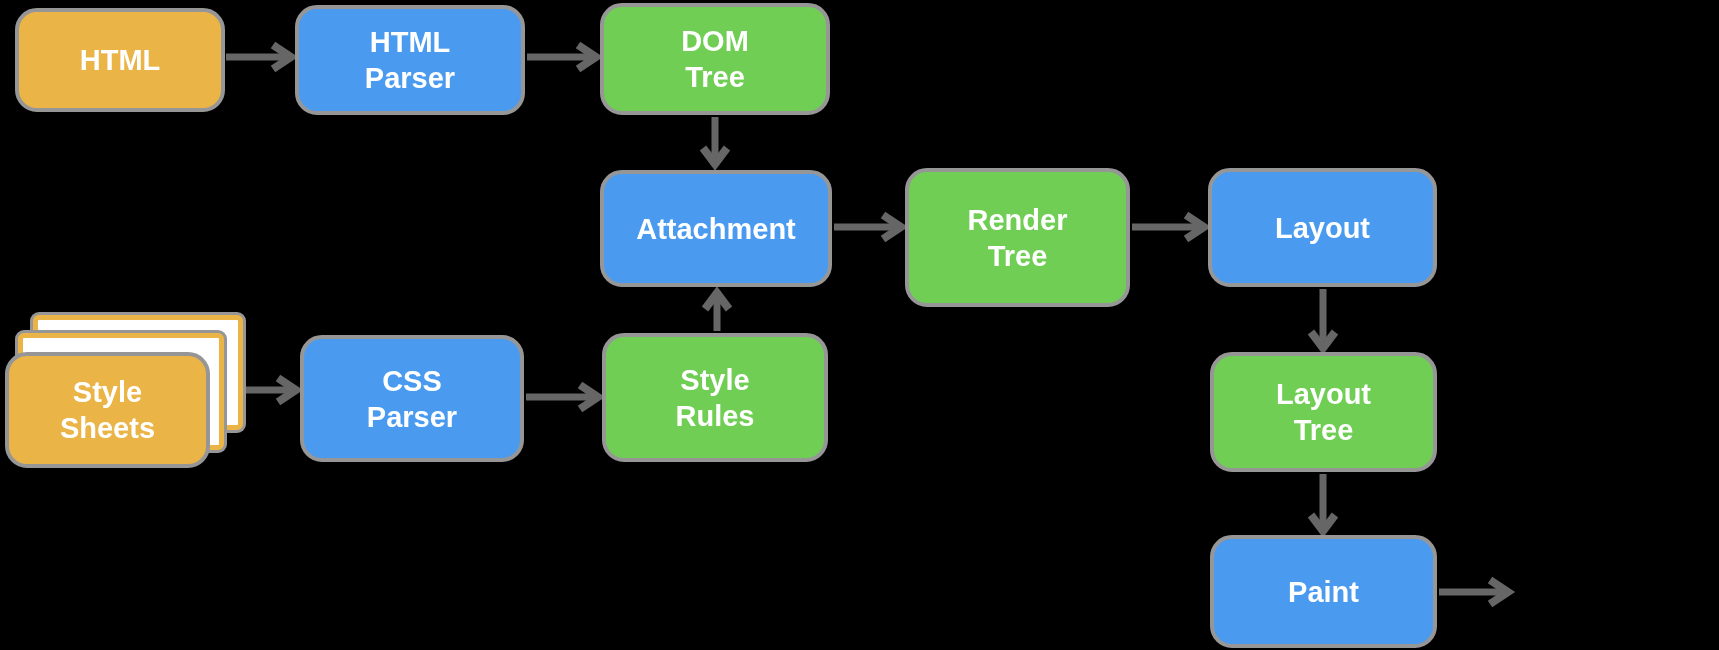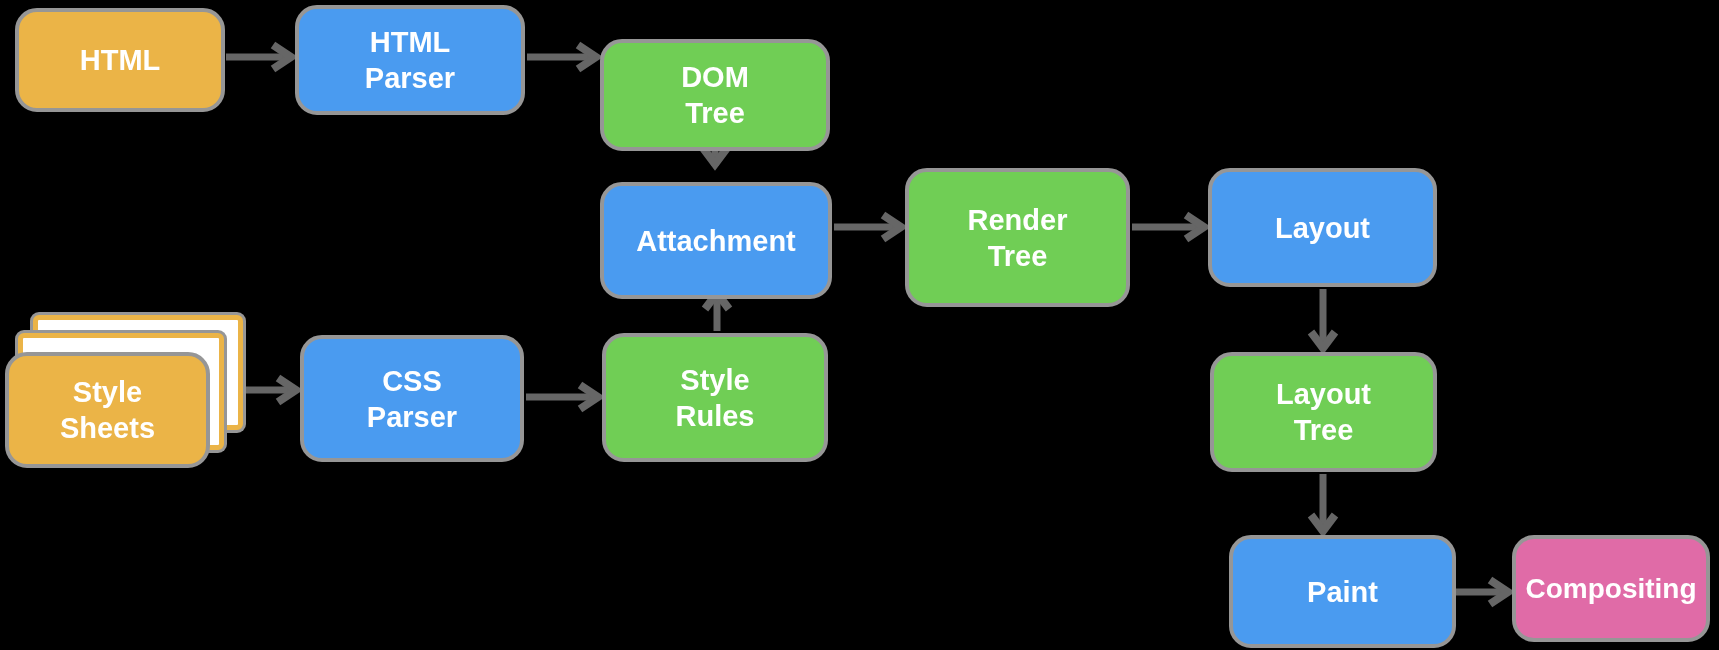--- a/index.html
+++ b/index.html
@@ -121,26 +121,26 @@
 
   <div class="node yellow" style="left:15px; top:8px; width:210px; height:104px;">
     <span>HTML</span>
   </div>
 
   <div class="node blue" style="left:295px; top:5px; width:230px; height:110px;">
     <span>HTML
 Parser</span>
   </div>
 
-  <div class="node green" style="left:600px; top:3px; width:230px; height:112px;margin-top:36px;">
+  <div class="node green" style="left:600px; top:3px; width:230px; height:112px;">
     <span>DOM
 Tree</span>
   </div>
 
-  <div class="node blue" style="left:600px; top:182px; width:232px; height:117px;">
+  <div class="node blue" style="left:600px; top:170px; width:232px; height:117px;">
     <span>Attachment</span>
   </div>
 
   <div class="node green" style="left:905px; top:168px; width:225px; height:139px;">
     <span>Render
 Tree</span>
   </div>
 
   <div class="node blue" style="left:1208px; top:168px; width:229px; height:119px;">
     <span>Layout</span>
@@ -163,22 +163,19 @@
   <div class="node green" style="left:602px; top:333px; width:226px; height:129px;">
     <span>Style
 Rules</span>
   </div>
 
   <div class="node green" style="left:1210px; top:352px; width:227px; height:120px;">
     <span>Layout
 Tree</span>
   </div>
 
-  <div class="node blue" style="left:1210px; top:535px; width:227px; height:113px;margin-left:19px;">
+  <div class="node blue" style="left:1210px; top:535px; width:227px; height:113px;">
     <span>Paint</span>
   </div>
 
-  <div class="node pink" style="left:1512px; top:535px; width:198px; height:107px; font-size:28px;">
-    <span>Compositing</span>
-  </div>
 
 
 </div>
 
 </body></html>

